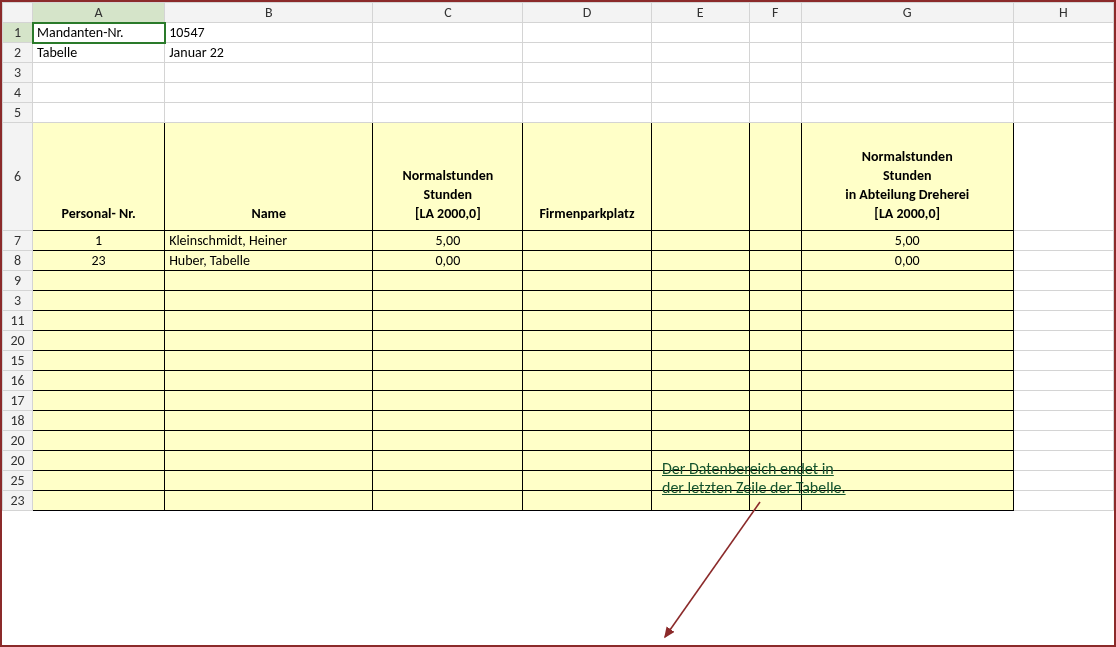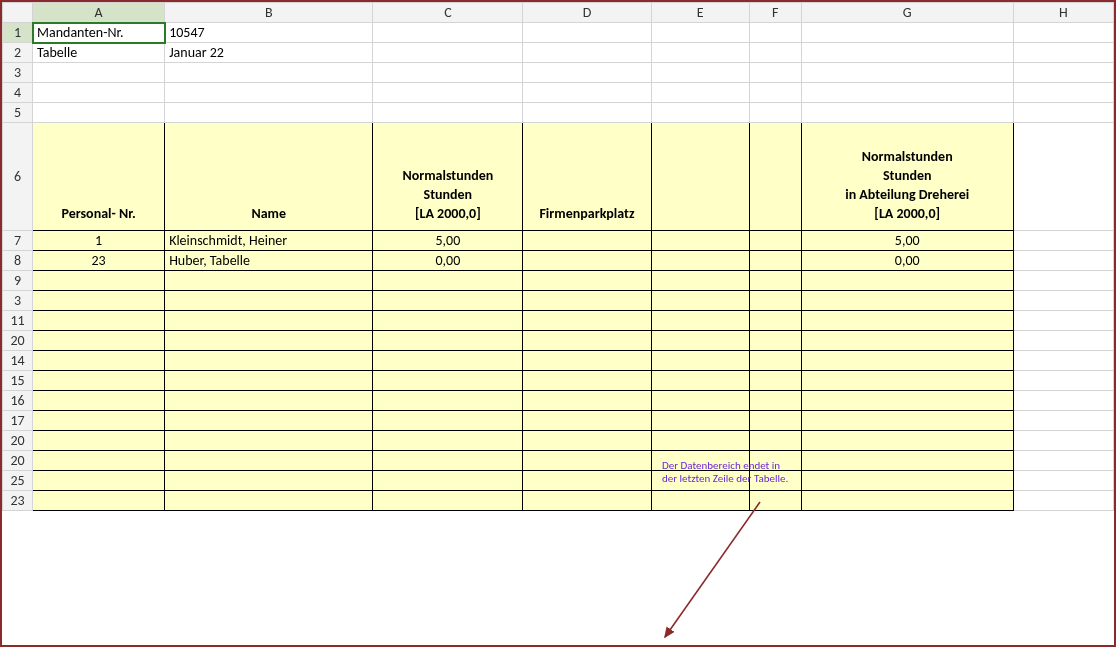--- a/index.html
+++ b/index.html
@@ -78,24 +78,25 @@
     white-space: normal;
     line-height: 1.35;
   }
   .tr-head td { height: 108px !important; }
   .c-center { text-align: center; }
   .c-right  { text-align: center; }
 
   
   .annotation {
     position: absolute;
-    color: #6d28d9;
-    font-size: 11px;
+    color: #14532d;
+    font-size: 16px;
     white-space: nowrap;
     pointer-events: none;
+    text-decoration: underline;
   }
   svg.arrow {
     position: absolute;
     pointer-events: none;
   }
 </style>
 </head>
 <body>
 
 <div class="frame">
@@ -257,31 +258,20 @@
           <td class="ycell"></td>
           <td class="ycell"></td>
           <td class="ycell"></td>
           <td class="ycell"></td>
           <td class="ycell"></td>
           <td class="ycell"></td>
           <td class="ycell"></td>
           <td></td>
         </tr>
         <tr>
-          <th class="row-head">14</th>
-          <td class="ycell"></td>
-          <td class="ycell"></td>
-          <td class="ycell"></td>
-          <td class="ycell"></td>
-          <td class="ycell"></td>
-          <td class="ycell"></td>
-          <td class="ycell"></td>
-          <td></td>
-        </tr>
-        <tr>
           <th class="row-head">15</th>
           <td class="ycell"></td>
           <td class="ycell"></td>
           <td class="ycell"></td>
           <td class="ycell"></td>
           <td class="ycell"></td>
           <td class="ycell"></td>
           <td class="ycell"></td>
           <td></td>
         </tr>
@@ -291,20 +281,31 @@
           <td class="ycell"></td>
           <td class="ycell"></td>
           <td class="ycell"></td>
           <td class="ycell"></td>
           <td class="ycell"></td>
           <td class="ycell"></td>
           <td></td>
         </tr>
         <tr>
           <th class="row-head">17</th>
+          <td class="ycell"></td>
+          <td class="ycell"></td>
+          <td class="ycell"></td>
+          <td class="ycell"></td>
+          <td class="ycell"></td>
+          <td class="ycell"></td>
+          <td class="ycell"></td>
+          <td></td>
+        </tr>
+        <tr>
+          <th class="row-head">18</th>
           <td class="ycell"></td>
           <td class="ycell"></td>
           <td class="ycell"></td>
           <td class="ycell"></td>
           <td class="ycell"></td>
           <td class="ycell"></td>
           <td class="ycell"></td>
           <td></td>
         </tr>
         <tr>

